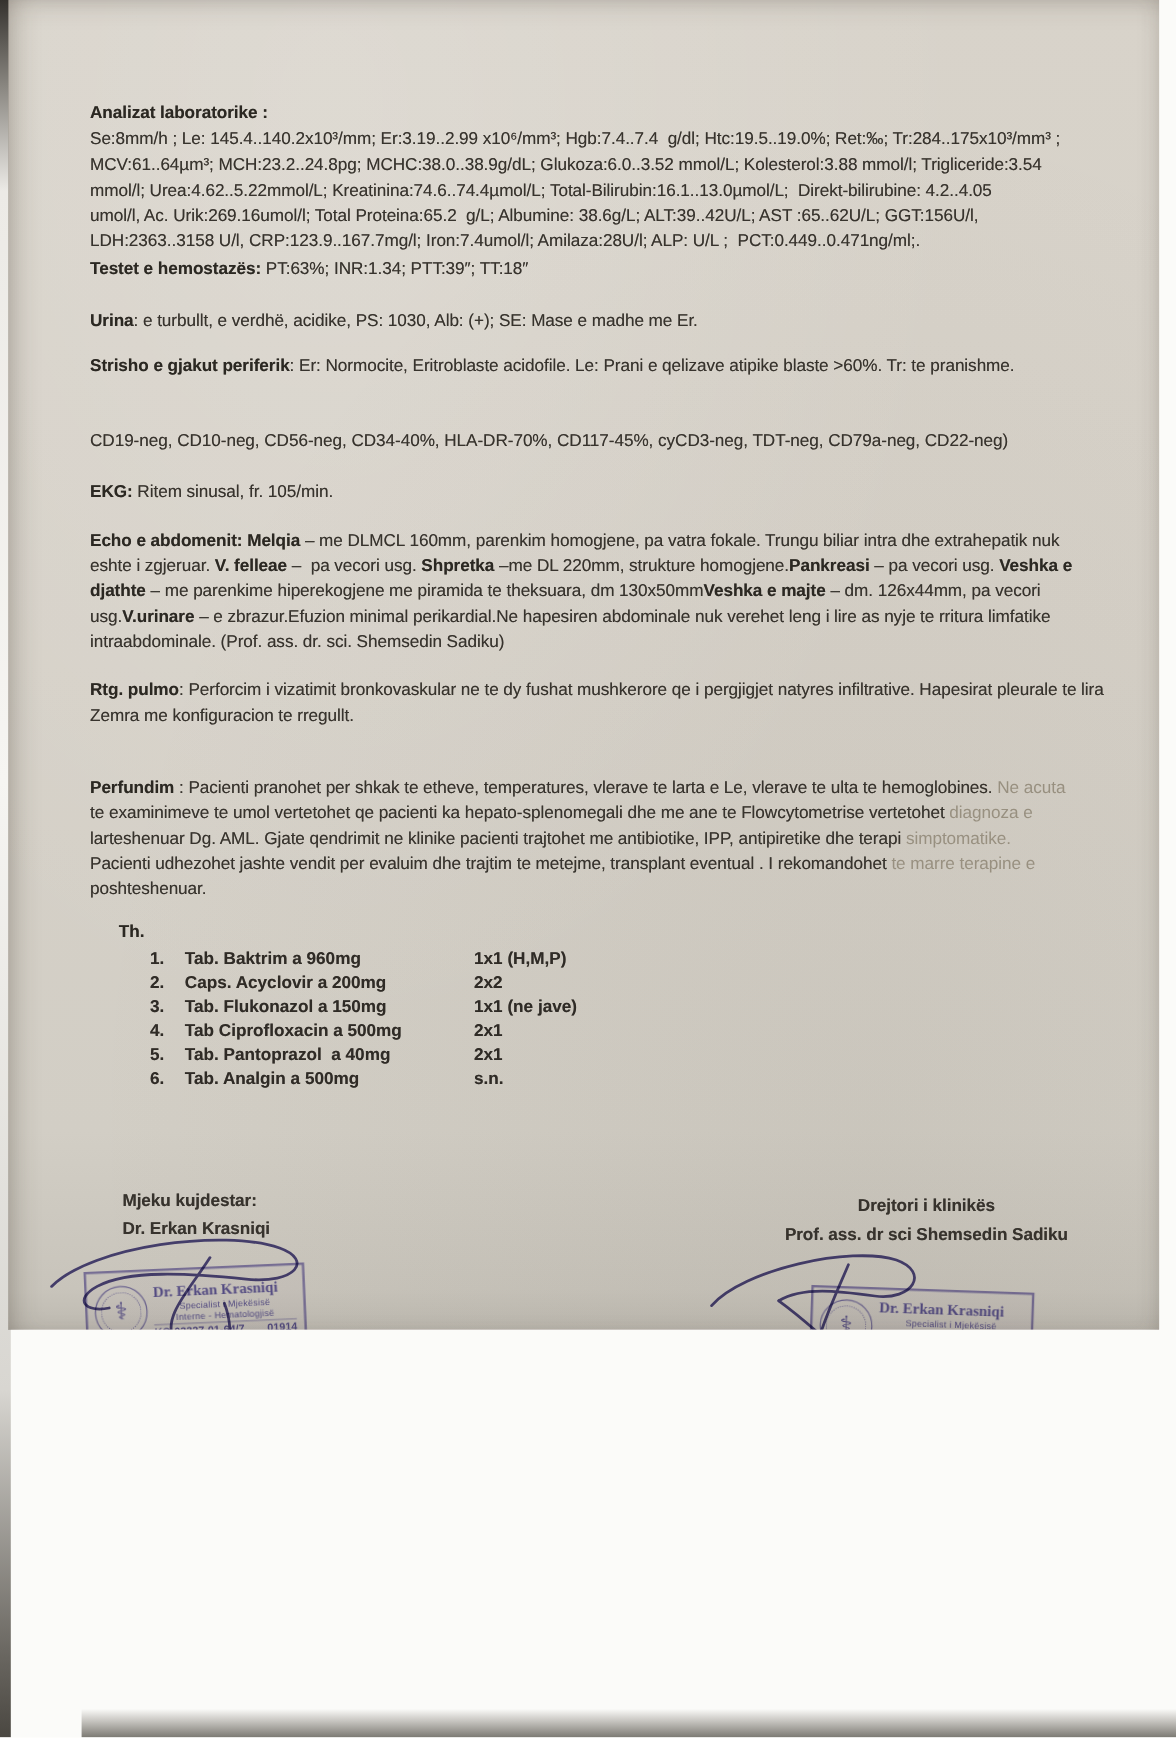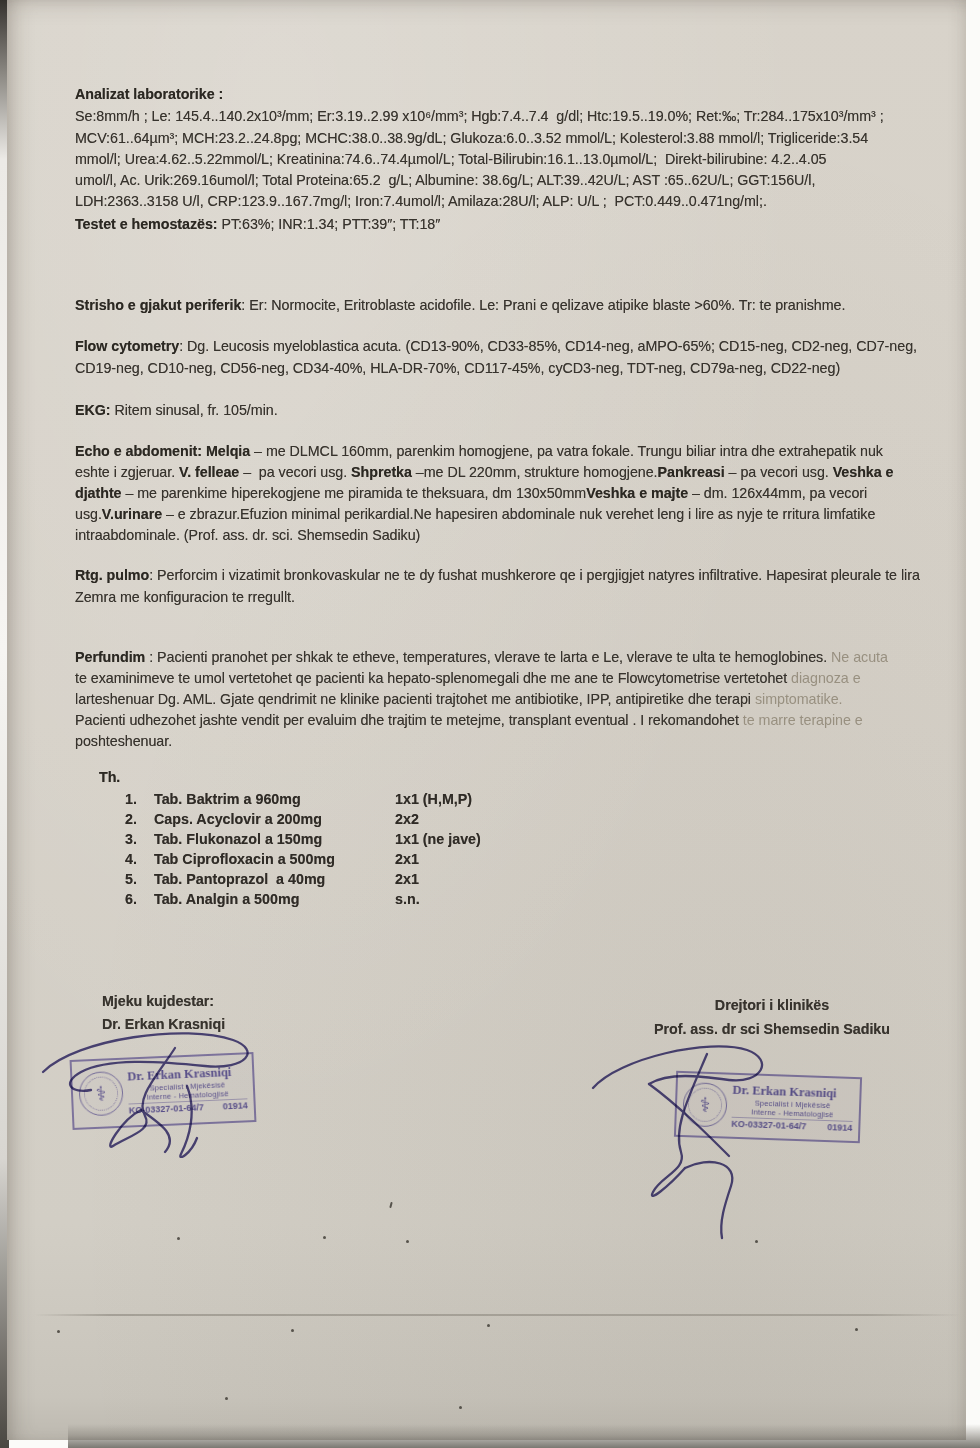--- a/index.html
+++ b/index.html
@@ -5,21 +5,21 @@
   html,body{margin:0;padding:0;}
   .page{
     position:relative;width:980px;height:1448px;background:#fbfbf9;overflow:hidden;
     font-family:"Liberation Sans",sans-serif;
   }
   .edge-left{
     position:absolute;left:0;top:0;width:9px;height:100%;
     background:linear-gradient(180deg,#35322e 0%,#8a8781 5%,#eceae6 11%,#f6f5f2 45%,#d8d6d1 80%,#6b6862 95%,#4a4741 100%);
   }
   .paper{
-    position:absolute;left:7px;top:0;width:959px;height:1440px;overflow:hidden;
+    position:absolute;left:7px;top:0;width:959px;height:1108px;overflow:hidden;
     background:
       radial-gradient(ellipse at 28% 8%, rgba(255,255,255,.16), transparent 55%),
       radial-gradient(ellipse at 75% 85%, rgba(70,60,45,.06), transparent 65%),
       linear-gradient(180deg,#d8d3ca 0%,#d6d1c8 50%,#d2cec5 85%,#c8c4bb 97%,#bdb9b0 100%);
     box-shadow:
       inset 16px 0 26px -16px rgba(60,50,40,.38),
       inset -12px 0 20px -14px rgba(60,50,40,.22),
       inset 0 16px 26px -16px rgba(60,50,40,.20);
   }
   .t{
@@ -74,24 +74,24 @@
   <div class="paper">
 
     <div class="t b" style="top:86px">Analizat laboratorike :</div>
     <div class="t" style="top:108px">Se:8mm/h ; Le: 145.4..140.2x10³/mm; Er:3.19..2.99 x10⁶/mm³; Hgb:7.4..7.4  g/dl; Htc:19.5..19.0%; Ret:‰; Tr:284..175x10³/mm³ ;</div>
     <div class="t" style="top:130px">MCV:61..64µm³; MCH:23.2..24.8pg; MCHC:38.0..38.9g/dL; Glukoza:6.0..3.52 mmol/L; Kolesterol:3.88 mmol/l; Trigliceride:3.54</div>
     <div class="t" style="top:151px">mmol/l; Urea:4.62..5.22mmol/L; Kreatinina:74.6..74.4µmol/L; Total-Bilirubin:16.1..13.0µmol/L;  Direkt-bilirubine: 4.2..4.05</div>
     <div class="t" style="top:172px">umol/l, Ac. Urik:269.16umol/l; Total Proteina:65.2  g/L; Albumine: 38.6g/L; ALT:39..42U/L; AST :65..62U/L; GGT:156U/l,</div>
     <div class="t" style="top:193px">LDH:2363..3158 U/l, CRP:123.9..167.7mg/l; Iron:7.4umol/l; Amilaza:28U/l; ALP: U/L ;  PCT:0.449..0.471ng/ml;.</div>
     <div class="t" style="top:216px"><span class="b">Testet e hemostazës:</span><span> PT:63%; INR:1.34; PTT:39″; TT:18″</span></div>
 
+    <div class="t" style="top:260px"><span class="b">Urina</span><span>: e turbullt, e verdhë, acidike, PS: 1030, Alb: (+); SE: Mase e madhe me Er.</span></div>
 
     <div class="t" style="top:297px"><span class="b">Strisho e gjakut periferik</span><span>: Er: Normocite, Eritroblaste acidofile. Le: Prani e qelizave atipike blaste &gt;60%. Tr: te pranishme.</span></div>
 
-    <div class="t" style="top:338px"><span class="b">Flow cytometry</span><span>: Dg. Leucosis myeloblastica acuta. (CD13-90%, CD33-85%, CD14-neg, aMPO-65%; CD15-neg, CD2-neg, CD7-neg,</span></div>
     <div class="t" style="top:360px">CD19-neg, CD10-neg, CD56-neg, CD34-40%, HLA-DR-70%, CD117-45%, cyCD3-neg, TDT-neg, CD79a-neg, CD22-neg)</div>
 
     <div class="t" style="top:402px"><span class="b">EKG:</span><span> Ritem sinusal, fr. 105/min.</span></div>
 
     <div class="t" style="top:443px"><span class="b">Echo e abdomenit: Melqia</span><span> – me DLMCL 160mm, parenkim homogjene, pa vatra fokale. Trungu biliar intra dhe extrahepatik nuk</span></div>
     <div class="t" style="top:464px"><span>eshte i zgjeruar. </span><span class="b">V. felleae</span><span> –  pa vecori usg. </span><span class="b">Shpretka</span><span> –me DL 220mm, strukture homogjene.</span><span class="b">Pankreasi</span><span> – pa vecori usg. </span><span class="b">Veshka e</span></div>
     <div class="t" style="top:485px"><span class="b">djathte</span><span> – me parenkime hiperekogjene me piramida te theksuara, dm 130x50mm</span><span class="b">Veshka e majte</span><span> – dm. 126x44mm, pa vecori</span></div>
     <div class="t" style="top:506px"><span>usg.</span><span class="b">V.urinare</span><span> – e zbrazur.Efuzion minimal perikardial.Ne hapesiren abdominale nuk verehet leng i lire as nyje te rritura limfatike</span></div>
     <div class="t" style="top:527px">intraabdominale. (Prof. ass. dr. sci. Shemsedin Sadiku)</div>
 

